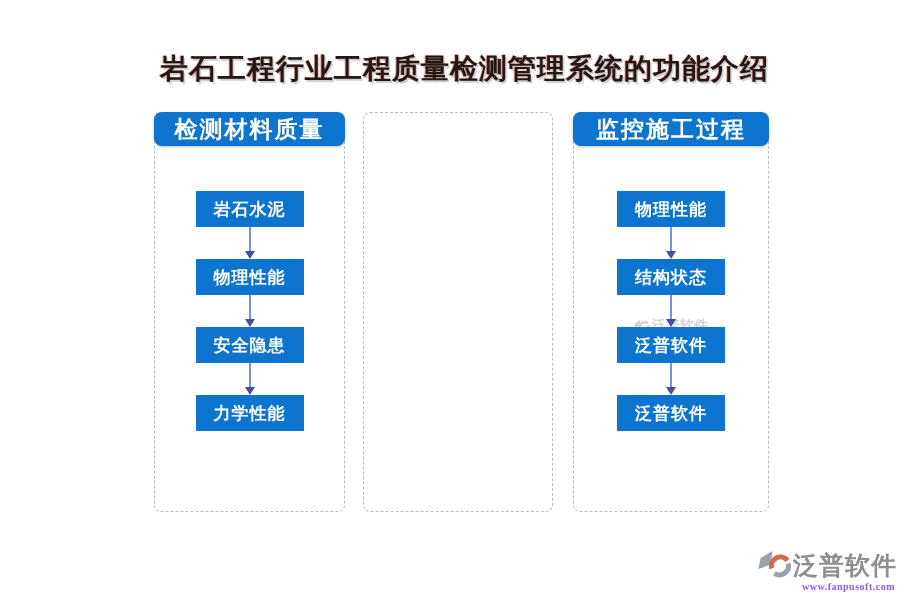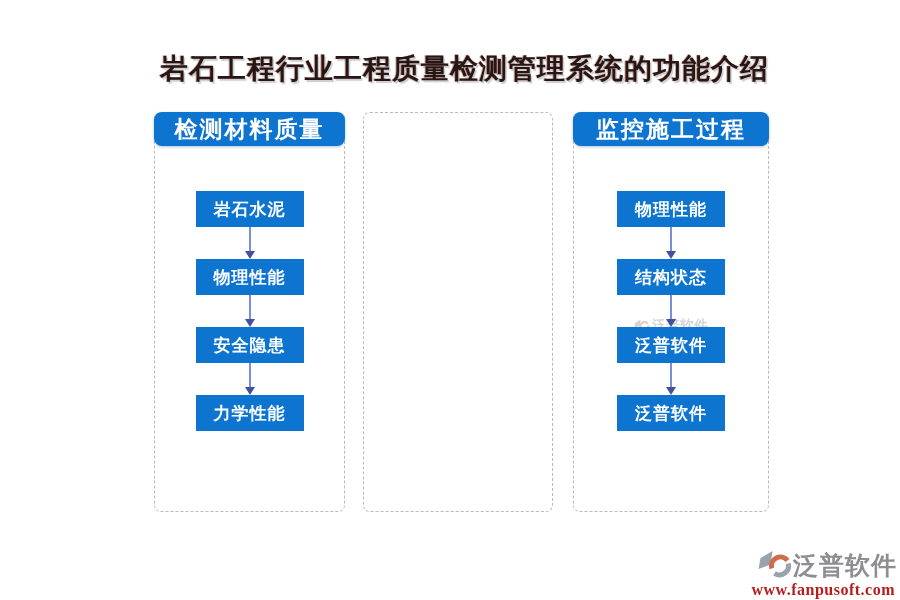--- a/index.html
+++ b/index.html
@@ -62,21 +62,21 @@
   .brand {
     position:absolute; right:3px; top:548px; text-align:right;
   }
   .brand-row { display:flex; align-items:center; justify-content:flex-end; gap:1px; }
   .brand-name {
     font-family:"Liberation Serif","DejaVu Serif",serif;
     font-size:25px; font-weight:bold; color:#8d8d92; letter-spacing:1px;
   }
   .brand-url {
     font-family:"Liberation Serif","DejaVu Serif",serif;
-    font-size:16px; font-weight:bold; color:#b91c1c; letter-spacing:.5px;
+    font-size:10px; font-weight:bold; color:#8b5cf6; letter-spacing:.5px;
     margin-top:-1px; padding-right:2px;
   }
 </style>
 </head>
 <body>
 
 <div class="page">
 
   <h1 class="title">岩石工程行业工程质量检测管理系统的功能介绍</h1>
 

